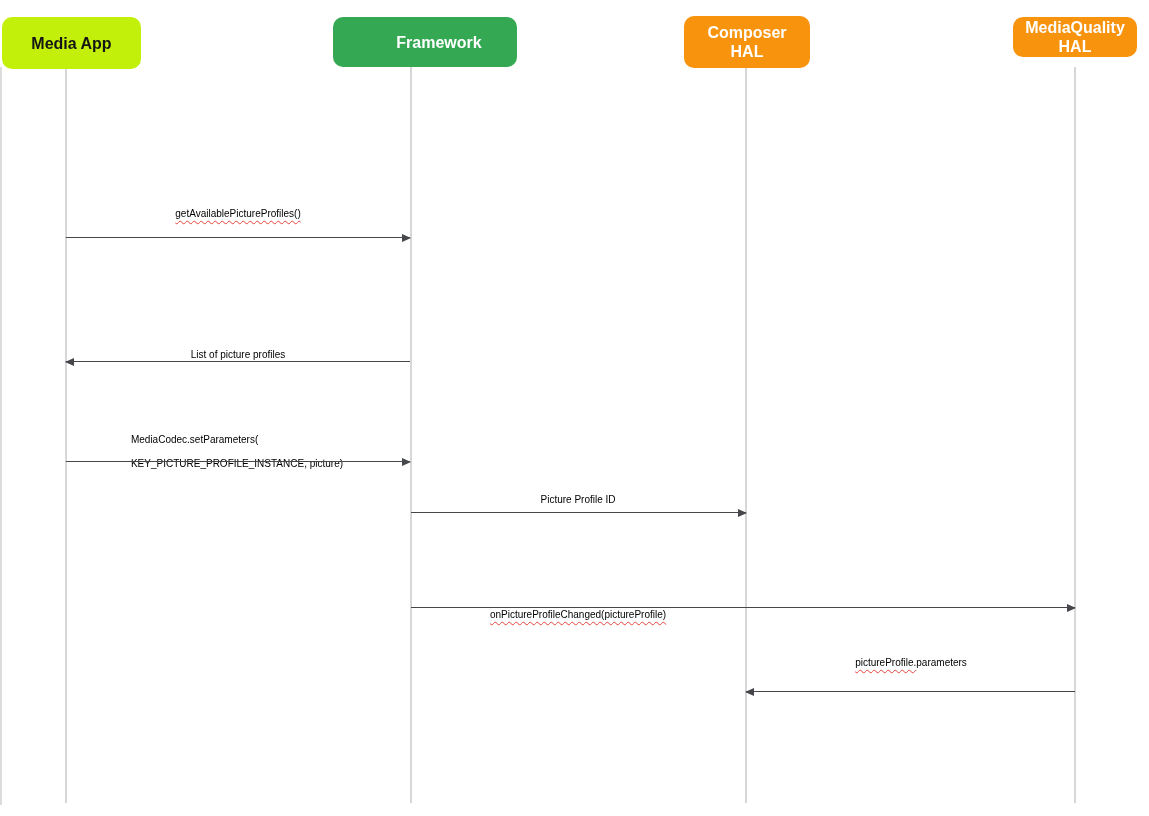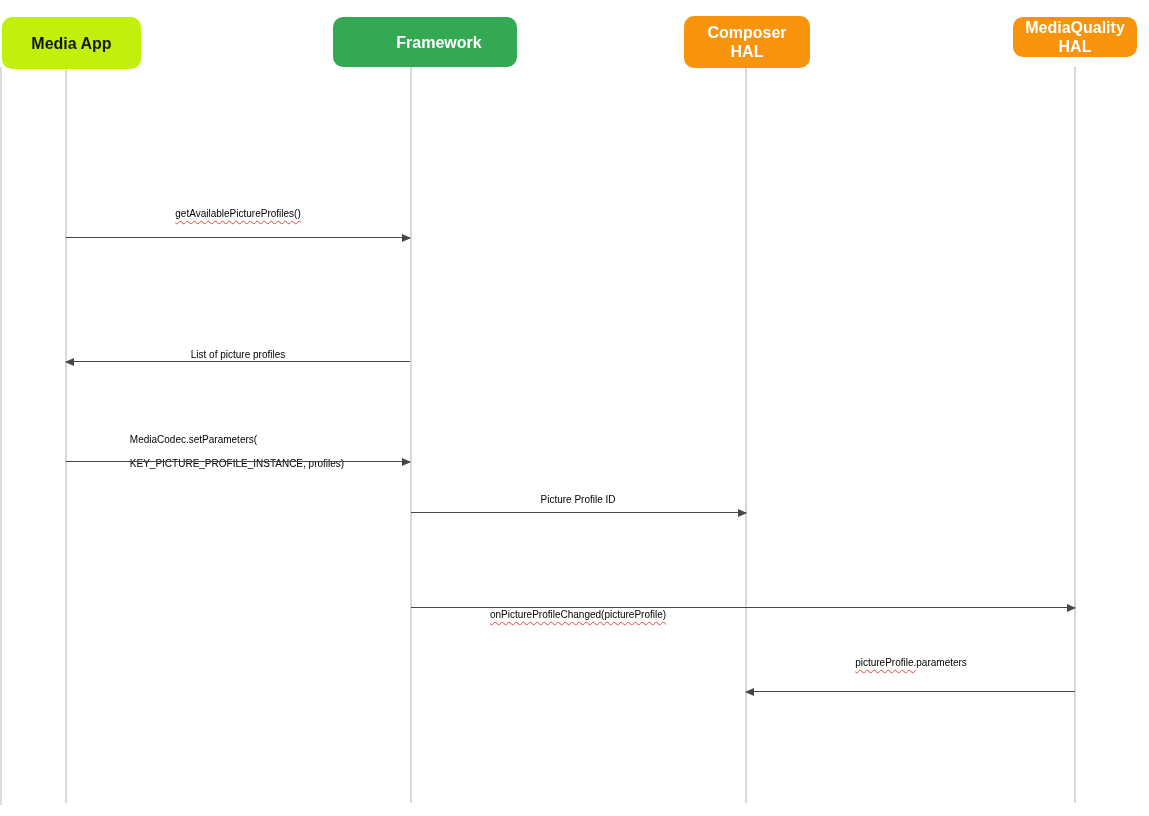--- a/index.html
+++ b/index.html
@@ -74,21 +74,21 @@
 
   <div class="msg-label" style="left:238px;top:336px;margin-top:7px;">
     <span>List of picture profiles</span>
   </div>
   <div class="arrow" style="left:66px;top:361px;width:344px;">
     <span class="head left"></span>
   </div>
 
   <div class="msg-label" style="left:237px;top:396px;margin-top:32px;">
     <div>MediaCodec.setParameters(</div>
-    <div>KEY_PICTURE_PROFILE_INSTANCE, profiles)</div>
+    <div>KEY_PICTURE_PROFILE_INSTANCE, picture)</div>
   </div>
   <div class="arrow" style="left:66px;top:461px;width:344px;">
     <span class="head right"></span>
   </div>
 
   <div class="msg-label" style="left:578px;top:488px;">
     <span>Picture Profile ID</span>
   </div>
   <div class="arrow" style="left:411px;top:512px;width:335px;">
     <span class="head right"></span>

